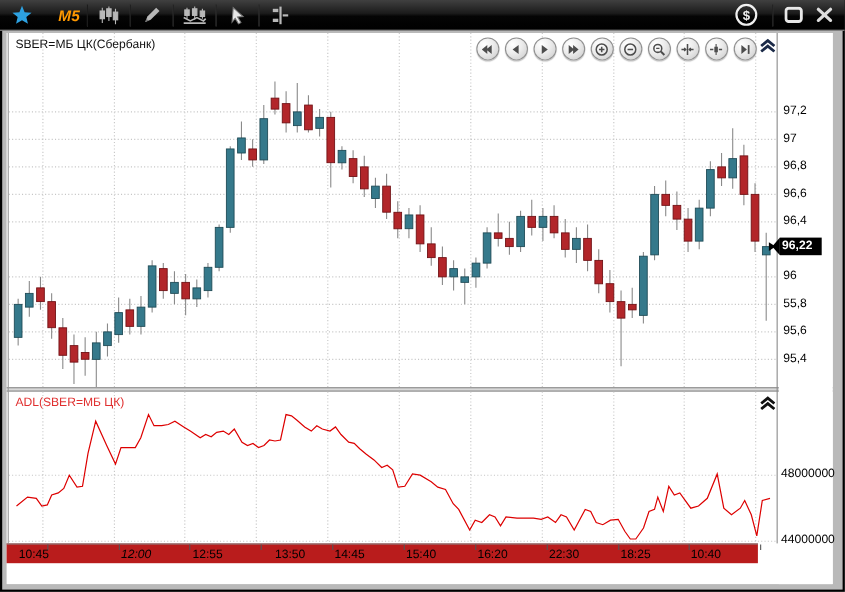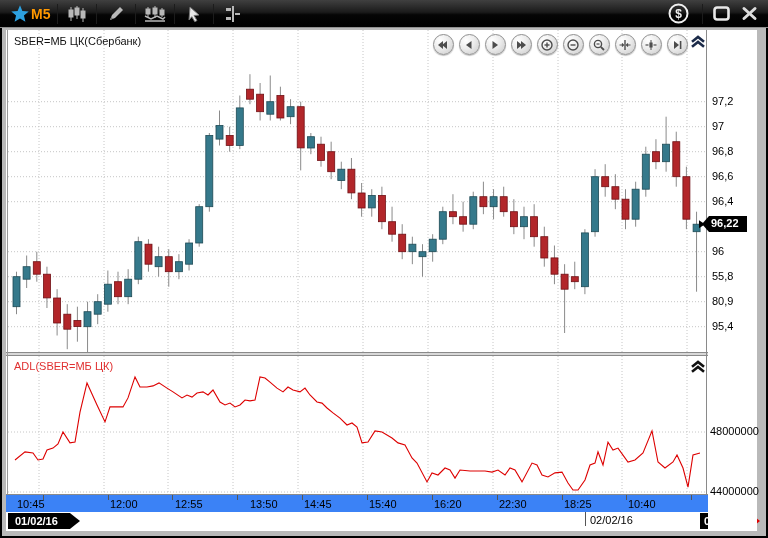--- a/index.html
+++ b/index.html
@@ -10,21 +10,21 @@
   }
   #frame{position:absolute;left:2px;top:28px;right:2px;bottom:2px;background:#b9b9b9;}
   
   #titlebar{
     position:absolute;left:0;top:0;width:768px;height:28px;
     background:linear-gradient(#404040 0%,#1b1b1b 45%,#050505 55%,#000 100%);
     border-bottom:1px solid #8f8f8f;display:flex;align-items:center;
   }
   .tb-star{margin-left:9px;width:22px;height:22px;flex:0 0 auto;}
   .tb-title{color:#ff9800;font-size:16px;font-weight:bold;margin-left:7px;letter-spacing:.5px;}
-  .tb-tf{color:#ff9800;font-size:14px;font-weight:bold;}
+  .tb-tf{color:#ff9800;font-size:14px;font-weight:bold;margin-left:22px;font-style:italic;}
   .tb-sep{width:1px;height:20px;background:#4a4a4a;border-right:1px solid #1c1c1c;margin:0 7px;}
   .tb-tool{width:24px;height:22px;display:flex;align-items:center;justify-content:center;}
   .tb-right{margin-left:auto;display:flex;align-items:center;}
   .tb-btn{width:22px;height:22px;display:flex;align-items:center;justify-content:center;margin-right:6px;}
   
   #white{position:absolute;left:6px;top:30px;width:751px;height:501px;background:#fff;}
   .vline-right{position:absolute;left:700px;top:0;width:1px;height:464px;background:#8a8a8a;}
   .vline-left{position:absolute;left:1px;top:0;width:1px;height:464px;background:#9a9a9a;}
   #price-plot{position:absolute;left:2px;top:0;width:698px;height:322px;}
   #divider{position:absolute;left:0;top:322px;width:751px;height:4px;background:#d8d8d8;border-top:1px solid #8a8a8a;border-bottom:1px solid #8a8a8a;}
@@ -33,21 +33,21 @@
   #adl-label{position:absolute;left:8px;top:330px;font-size:11px;color:#e03030;}
   
   .nav-btn{
     position:absolute;top:4px;width:21px;height:21px;border-radius:50%;
     background:radial-gradient(circle at 32% 28%,#ffffff 0%,#ececec 45%,#c9c9c9 100%);
     border:1px solid #909090;box-shadow:0 1px 1px rgba(0,0,0,.25);
     display:flex;align-items:center;justify-content:center;
   }
   .chev{position:absolute;width:14px;height:13px;}
   
-  #time-axis{position:absolute;left:0;top:464px;width:751px;height:18px;border-top:1px solid #8a8a8a;background:#3b82f6;}
+  #time-axis{position:absolute;left:0;top:464px;width:683px;height:18px;border-top:1px solid #8a8a8a;background:#b91c1c;}
   .t-tick{position:absolute;top:0;width:1px;height:5px;background:#555;}
   .t-label{position:absolute;top:3px;font-size:11px;color:#000;white-space:nowrap;}
   
   #date-row{position:absolute;left:0;top:482px;width:751px;height:19px;background:#fff;}
   #date-badge-left{
     position:absolute;left:2px;top:1px;width:72px;height:16px;background:#000;color:#fff;
     font-size:11px;font-weight:bold;line-height:16px;padding-left:7px;
     clip-path:polygon(0 0,86% 0,100% 50%,86% 100%,0 100%);
   }
   #day-tick{position:absolute;left:579px;top:0;width:1px;height:14px;background:#555;}
@@ -419,53 +419,44 @@
         <div class="t-tick" style="left: 166px;"></div>
         <div class="t-tick" style="left: 231px;"></div>
         <div class="t-tick" style="left: 296px;"></div>
         <div class="t-tick" style="left: 361px;"></div>
         <div class="t-tick" style="left: 426px;"></div>
         <div class="t-tick" style="left: 491px;"></div>
         <div class="t-tick" style="left: 556px;"></div>
         <div class="t-tick" style="left: 620px;"></div>
         <div class="t-tick" style="left: 685px;"></div>
         <div class="t-label" style="left: 11px;">10:45</div>
-        <div class="t-label" style="left: 104px;">12:00</div>
+        <div class="t-label" style="left: 104px; font-style: italic;">12:00</div>
         <div class="t-label" style="left: 169px;">12:55</div>
         <div class="t-label" style="left: 244px;">13:50</div>
         <div class="t-label" style="left: 298px;">14:45</div>
         <div class="t-label" style="left: 363px;">15:40</div>
         <div class="t-label" style="left: 428px;">16:20</div>
         <div class="t-label" style="left: 493px;">22:30</div>
         <div class="t-label" style="left: 558px;">18:25</div>
         <div class="t-label" style="left: 622px;">10:40</div>
         <div class="t-label" style="left: 702px;">11:35</div>
       </div>
 
-    <div id="date-row">
-      <div id="date-badge-left">01/02/16</div>
-      <div id="day-tick"></div>
-      <div id="date-mid">02/02/16</div>
-      <div id="date-badge-right">
-        <span class="txt">02/02/16</span>
-        <span class="arrow"></span>
-      </div>
-    </div>
 
     <div id="price-axis">
       <div id="cur-price" style="top:186px;">
         <span class="tip"></span>
         <span class="val">96,22</span>
       </div>
     <div class="p-label" style="top: 65px;">97,2</div>
         <div class="p-label" style="top: 90px;">97</div>
         <div class="p-label" style="top: 115px;">96,8</div>
         <div class="p-label" style="top: 140px;">96,6</div>
         <div class="p-label" style="top: 165px;">96,4</div>
         <div class="p-label" style="top: 215px;">96</div>
         <div class="p-label" style="top: 240px;">55,8</div>
-        <div class="p-label" style="top: 265px;">80,9</div>
+        <div class="p-label" style="top: 265px;">95,6</div>
         <div class="p-label" style="top: 290px;">95,4</div>
         <div class="a-label" style="top: 395px;">48000000</div>
         <div class="a-label" style="top: 455px;">44000000</div>
       </div>
   </div>
 </div>
 
 </body></html>

